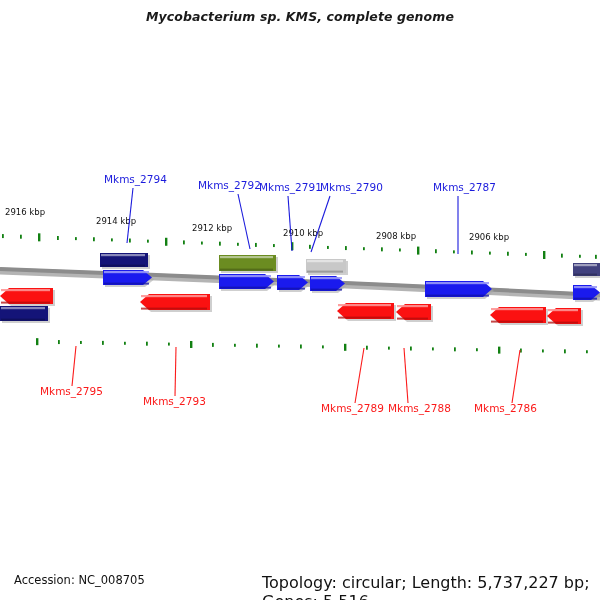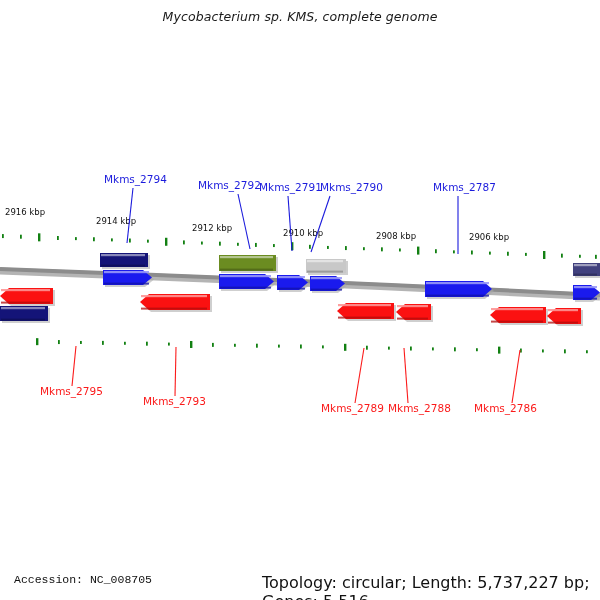--- a/index.html
+++ b/index.html
@@ -4,23 +4,23 @@
 <style>
   html,body{margin:0;padding:0;}
   body{
     width:600px;height:600px;overflow:hidden;background:#ffffff;
     font-family:"DejaVu Sans","Liberation Sans",sans-serif;
     position:relative;
   }
   #stage{position:absolute;left:0;top:0;width:600px;height:600px;}
   .title{
     position:absolute;left:0;top:9px;width:600px;text-align:center;
-    font-style:italic;font-size:12.5px;color:#1a1a1a;letter-spacing:.1px;
+    font-style:italic;font-size:12.5px;color:#1a1a1a;letter-spacing:.1px;font-weight:bold;
   }
-  .footL{position:absolute;left:14px;top:573px;font-size:11.5px;color:#111;font-family:Liberation Mono, monospace;}
+  .footL{position:absolute;left:14px;top:573px;font-size:11.5px;color:#111;}
   .footR{position:absolute;left:262px;top:573px;font-size:16px;color:#111;}
   svg{position:absolute;left:0;top:0;}
   .lblTop{fill:#1b1bdc;font-size:10.5px;font-family:"DejaVu Sans","Liberation Sans",sans-serif;}
   .lblBot{fill:#fb1a1a;font-size:10.5px;font-family:"DejaVu Sans","Liberation Sans",sans-serif;}
   .kbp{fill:#111;font-size:8.5px;font-family:"DejaVu Sans","Liberation Sans",sans-serif;}
   .ldTop{stroke:#1b1bdc;stroke-width:1.1;fill:none;}
   .ldBot{stroke:#fb1a1a;stroke-width:1.1;fill:none;}
 </style>
 </head>
 <body>

